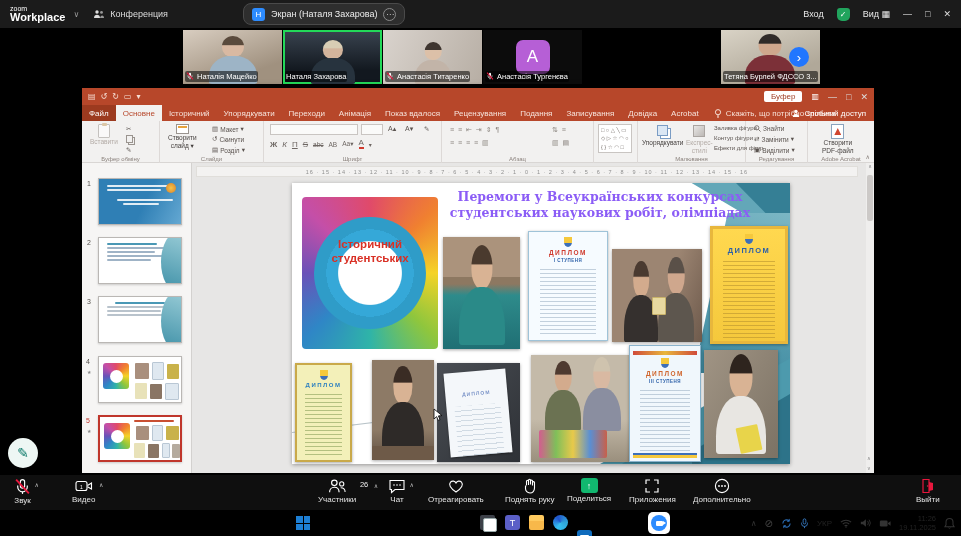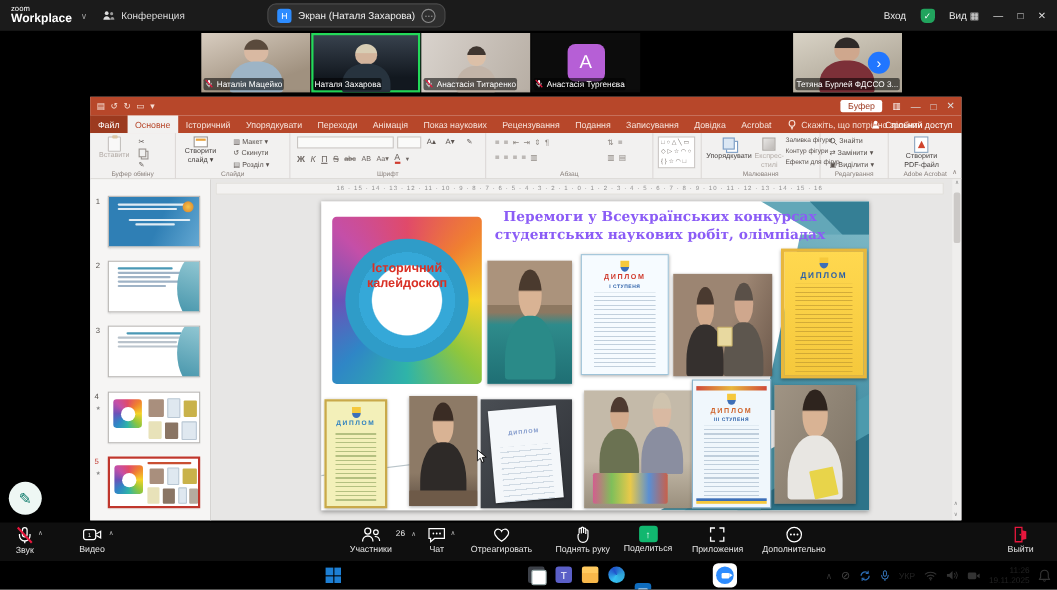--- a/index.html
+++ b/index.html
@@ -258,21 +258,21 @@
     <div class="ptab">
         <span>Упорядкувати</span>
       </div>
     <div class="ptab">
         <span>Переходи</span>
       </div>
     <div class="ptab">
         <span>Анімація</span>
       </div>
     <div class="ptab">
-        <span>Показ наукових</span>
+        <span>Показ вдалося</span>
       </div>
     <div class="ptab">
         <span>Рецензування</span>
       </div>
     <div class="ptab">
         <span>Подання</span>
       </div>
     <div class="ptab">
         <span>Записування</span>
       </div>
@@ -510,21 +510,21 @@
     <div class="deco" style="left:-10px;bottom:44px;width:230px;height:1px;background:#b9c4c9;transform:rotate(-7deg)"></div>
 
     <div class="stitle">
       <span>Перемоги у Всеукраїнських конкурсах</span><br>
       <span>студентських наукових робіт, олімпіадах</span>
     </div>
 
     <div class="logo">
       <div class="logoring"></div>
       <div class="logotxt">
-        <span>Історичний</span><br><span>калейдоскоп</span>
+        <span>Історичний</span><br><span>студентських</span>
       </div>
     </div>
 
     <div class="photo" style="left:151px;top:54px;width:77px;height:112px;background:linear-gradient(#ab937c 0 36%,#8d7861 36% 42%,#2e8b8b 52%,#1f6f74)">
       <div class="person" style="left:16px;top:8px;width:46px;height:100px;--hair:#4a3a2e;--skin:#d9b394;--top:#2a8a88"></div>
     </div>
     <div class="dip" style="left:236px;top:48px;width:80px;height:110px;background:#f6fbff;border:1px solid #9fc3d8;--lc:#9fb3c6">
       <div class="dipshield"></div>
       <div class="diptitle" style="color:#d03b2e"><span>ДИПЛОМ</span></div>
       <div class="dipsub" style="color:#2b5fa8;font-weight:bold"><span>І СТУПЕНЯ</span></div>

